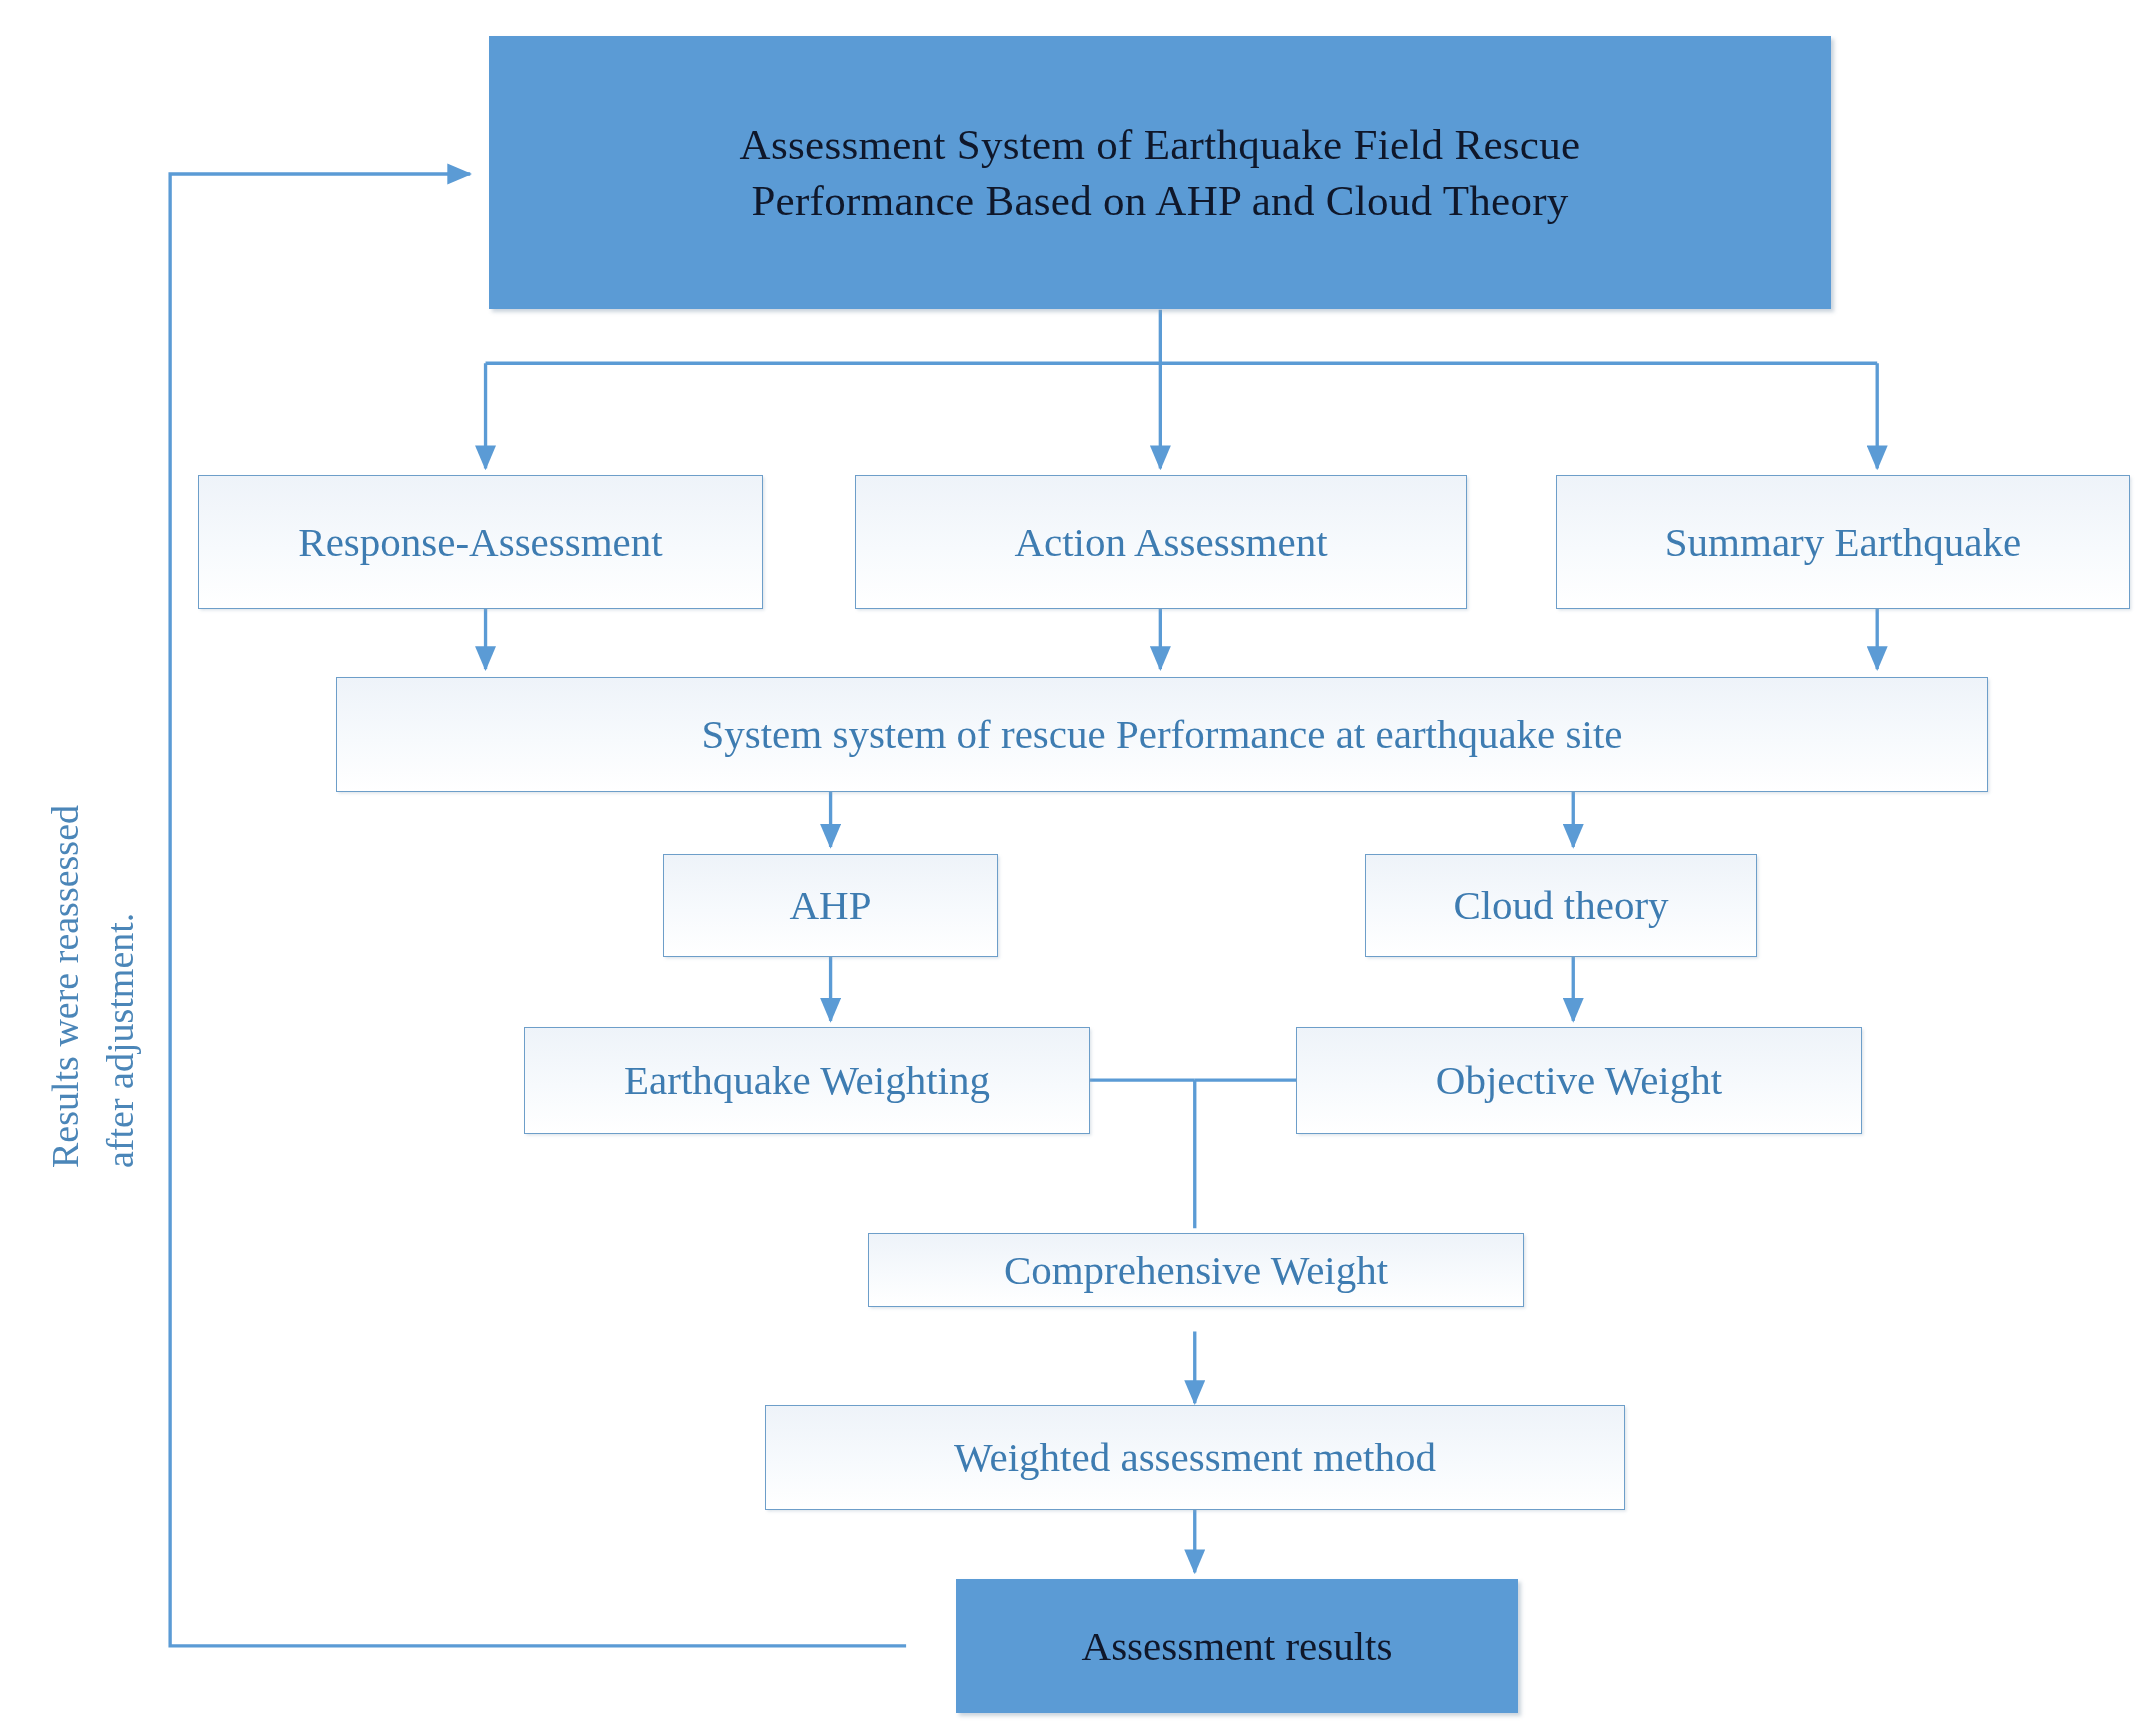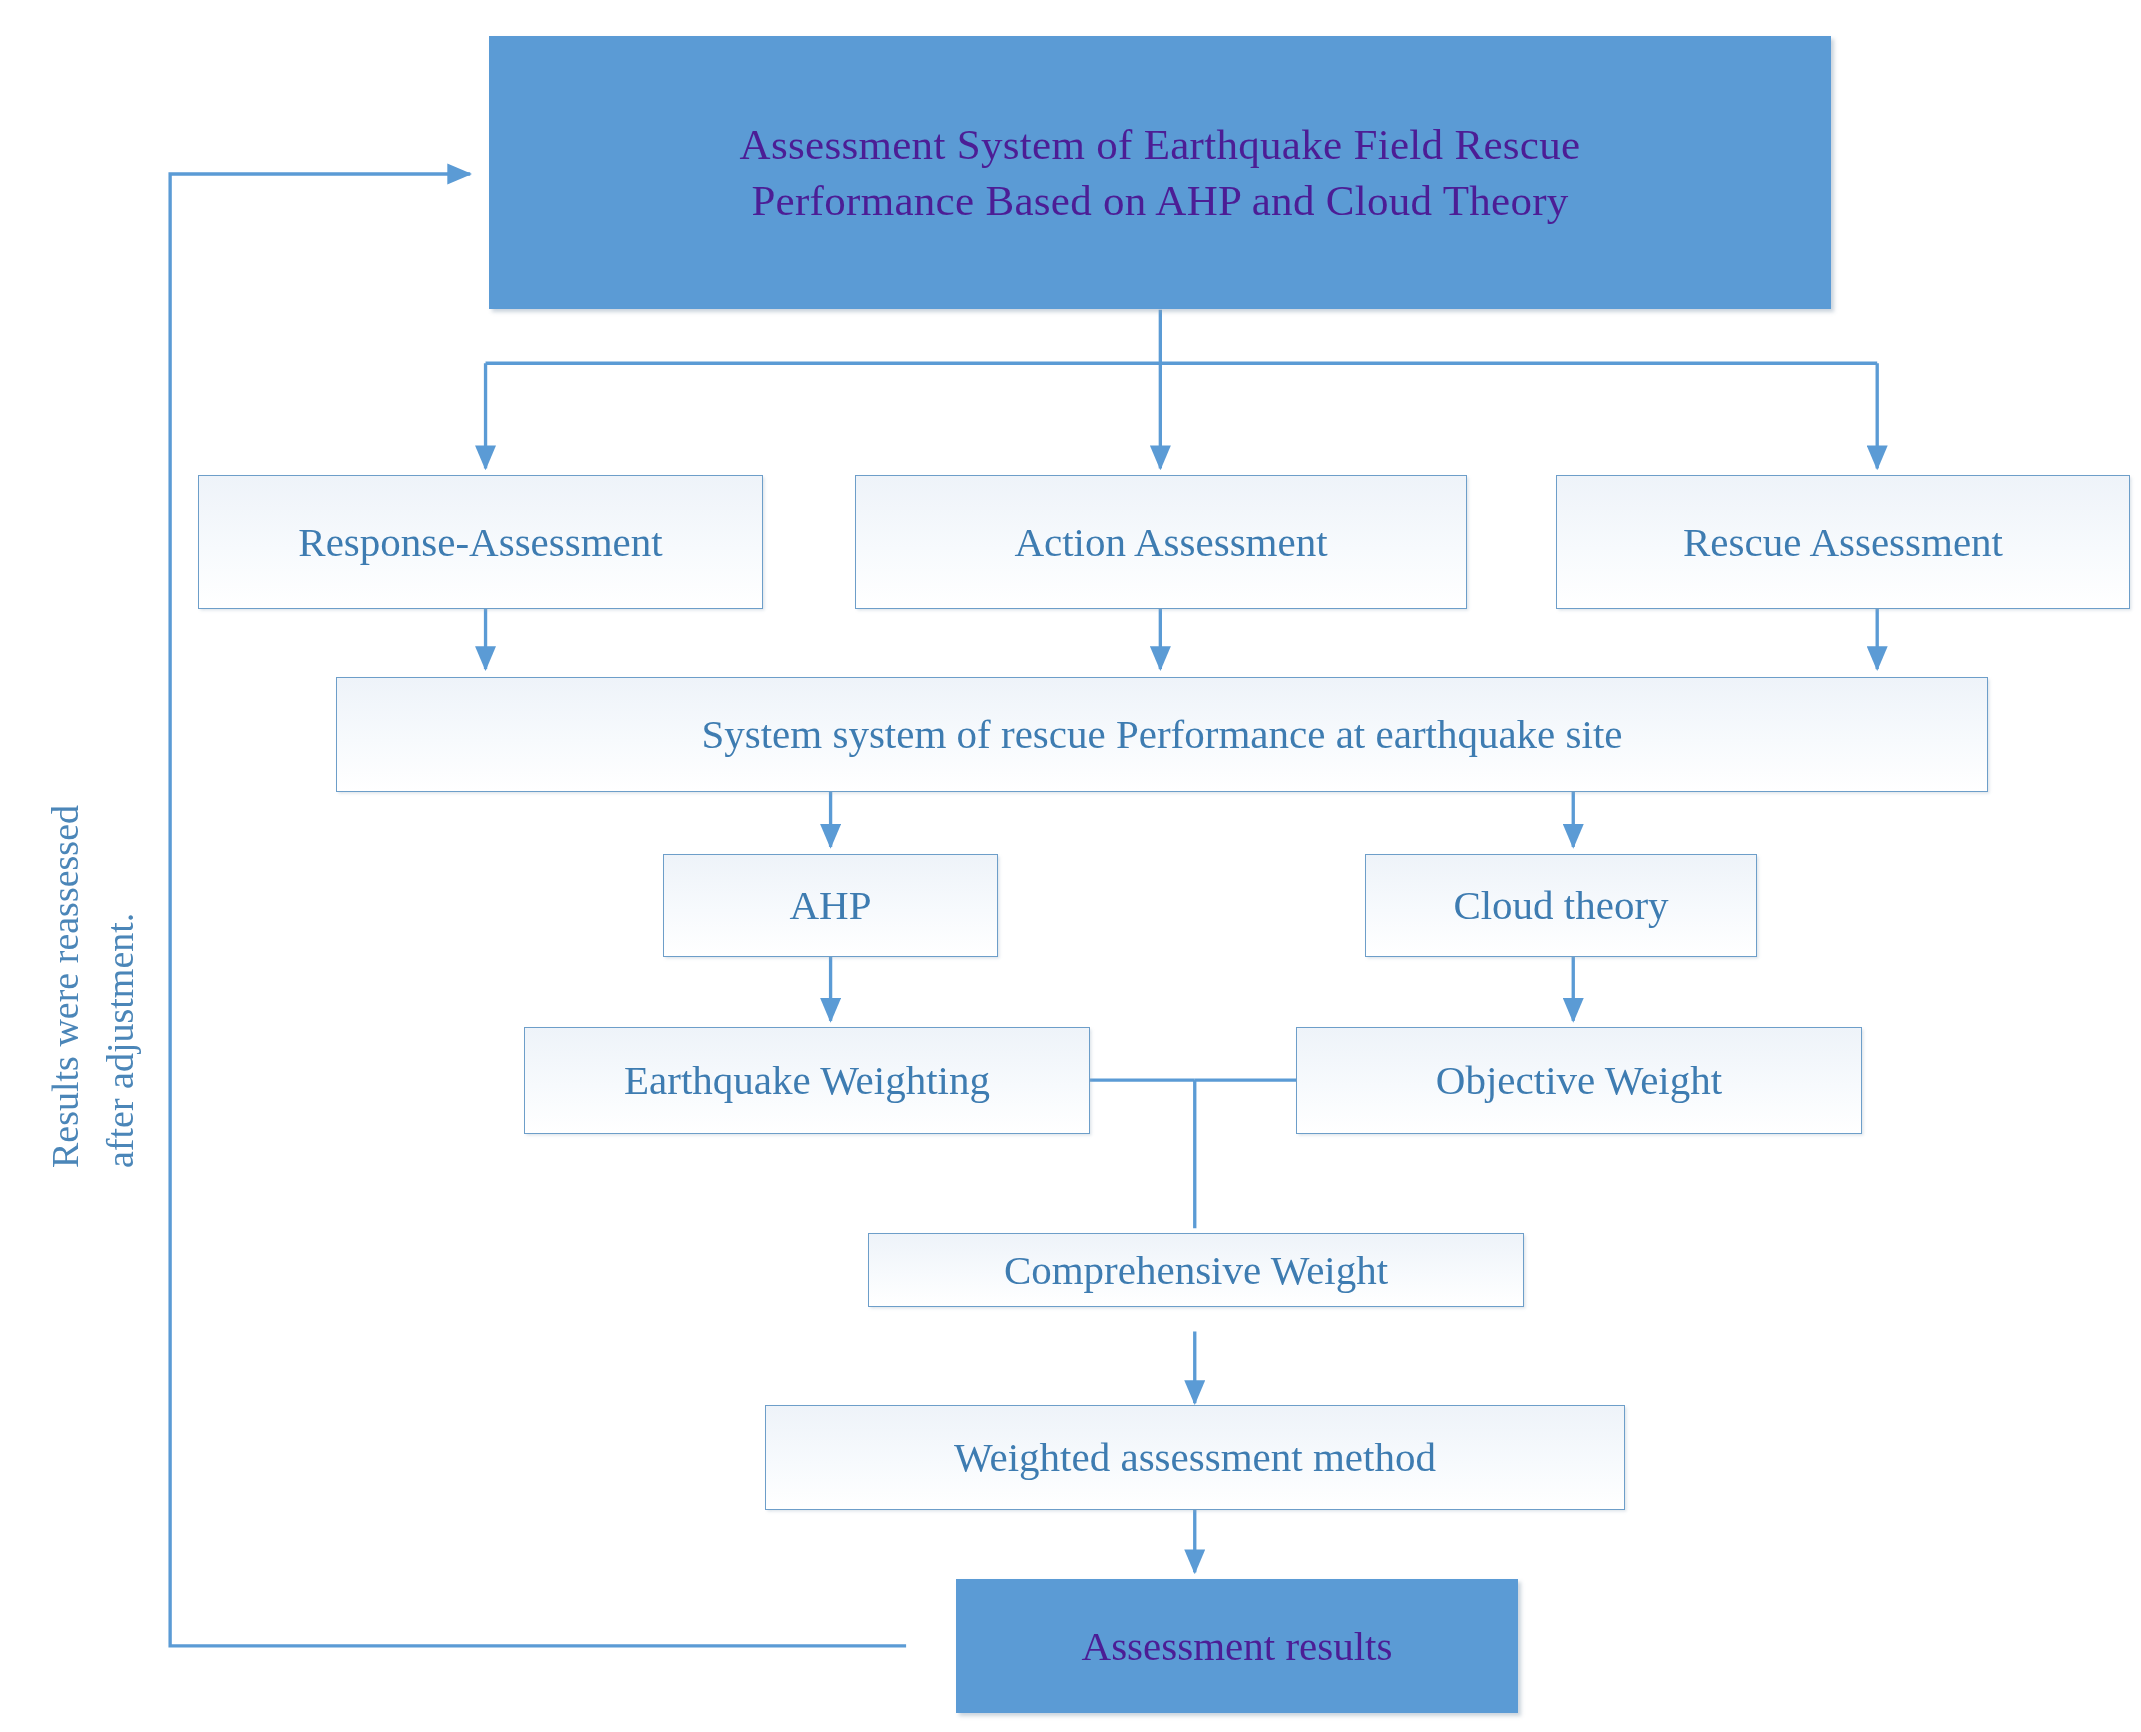--- a/index.html
+++ b/index.html
@@ -30,21 +30,21 @@
     box-sizing: border-box;
     display: flex;
     align-items: center;
     justify-content: center;
     text-align: center;
     line-height: 1.28;
   }
   .node-primary {
     background: #5B9BD5;
     border: 1px solid #5B9BD5;
-    color: #4c1d95;
+    color: #0f172a;
     box-shadow: 2.9px 2.9px 3.8px rgba(140,160,180,0.45);
   }
   .node-light {
     background: linear-gradient(180deg, #eef3f9 0%, #f7fafd 55%, #ffffff 100%);
     border: 1.4px solid #6D9EC9;
     color: #3E7CB1;
     box-shadow: 1.9px 1.9px 2.9px rgba(150,170,190,0.35);
   }
   .title-text {
     font-size: 43px;
@@ -115,21 +115,21 @@
 
   <div class="node node-light lbl-lg" style="left:198px; top:475px; width:565px; height:134px;">
     <span>Response-Assessment</span>
   </div>
 
   <div class="node node-light lbl-lg" style="left:855px; top:475px; width:612px; height:134px;padding-left:20px;">
     <span>Action Assessment</span>
   </div>
 
   <div class="node node-light lbl-lg" style="left:1556px; top:475px; width:574px; height:134px;">
-    <span>Rescue Assessment</span>
+    <span>Summary Earthquake</span>
   </div>
 
   <div class="node node-light lbl-lg" style="left:336px; top:677px; width:1652px; height:115px;">
     <span>System system of rescue Performance at earthquake site</span>
   </div>
 
   <div class="node node-light lbl-lg" style="left:663px; top:854px; width:335px; height:103px;">
     <span>AHP</span>
   </div>
 

